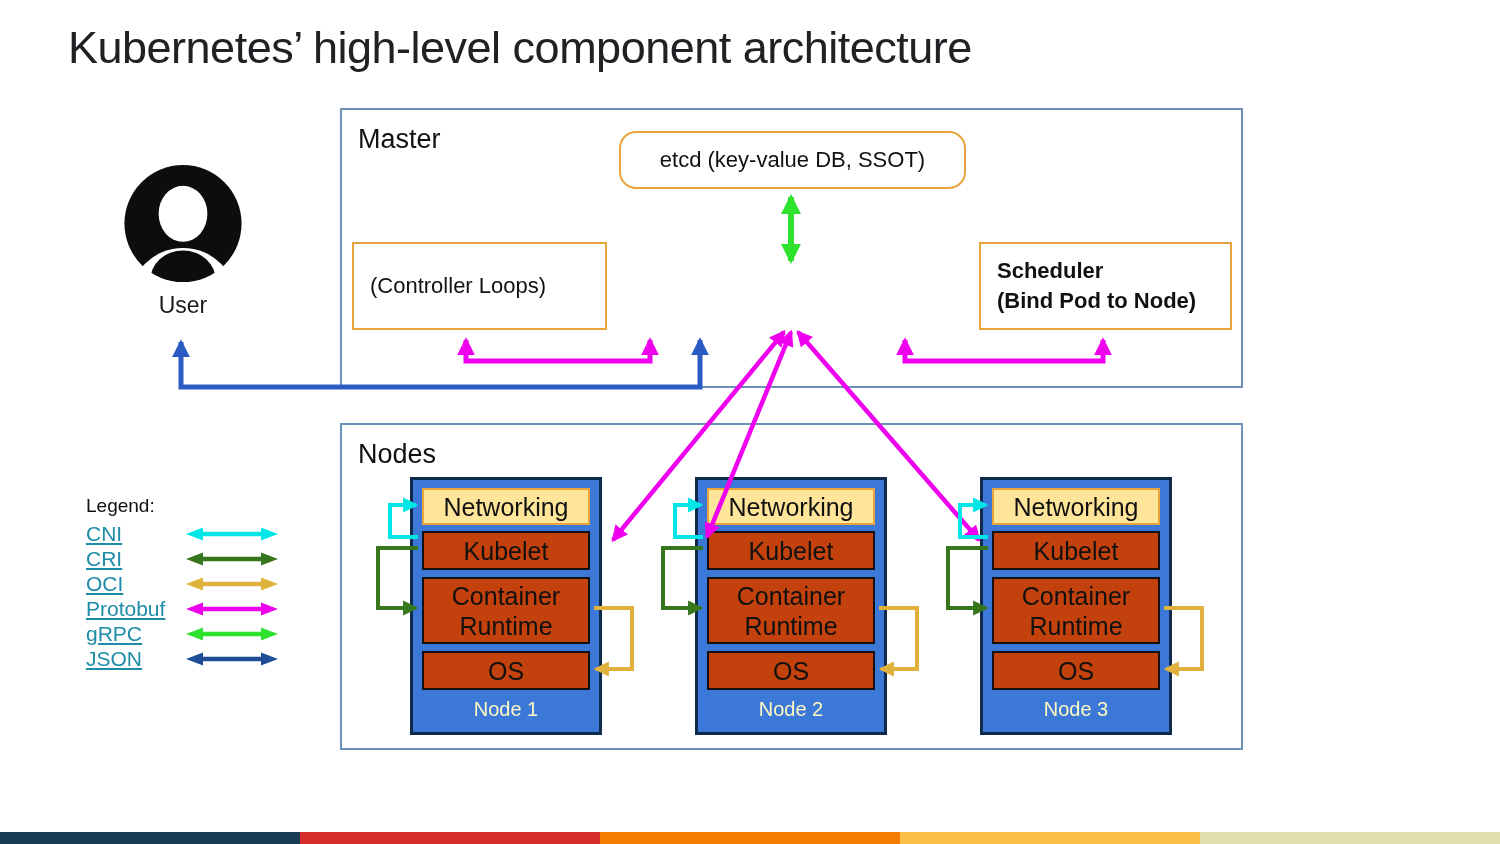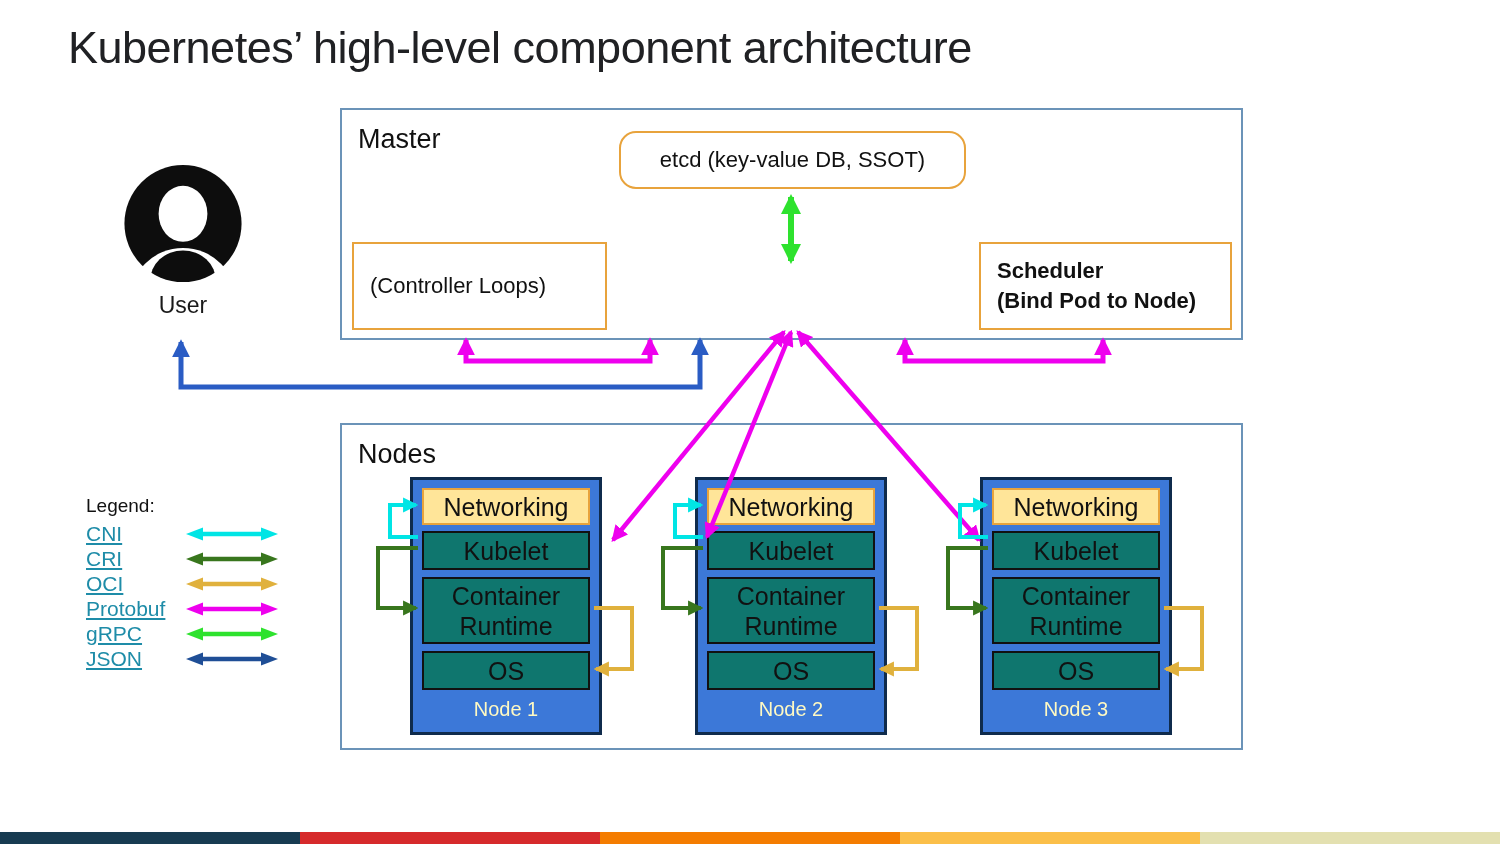--- a/index.html
+++ b/index.html
@@ -9,21 +9,21 @@
   }
 
   
   .title {
     position:absolute; left:68px; top:22px; font-size:45px; font-weight:500;
     letter-spacing:-0.5px; color:#202124; white-space:nowrap;
   }
 
   
   .panel { position:absolute; border:2px solid var(--c-panel-border); background:#fff; box-sizing:border-box; }
-  .panel-master { left:340px; top:108px; width:903px; height:232px; }
+  .panel-master { left:340px; top:108px; width:903px; height:280px; }
   .panel-nodes  { left:340px; top:423px; width:903px; height:327px; }
   .panel-label  { position:absolute; left:16px; top:14px; font-size:27px; color:#111; }
 
   
   .obox {
     position:absolute; box-sizing:border-box; background:#fff;
     border:2px solid var(--c-box-border); font-size:22px; color:#111;
   }
   .obox.center { display:flex; align-items:center; justify-content:center; text-align:center; }
   .obox.left2  { display:flex; flex-direction:column; justify-content:center; padding-left:16px; line-height:1.35; }
@@ -41,21 +41,21 @@
     position:absolute; top:477px; width:192px; height:258px; box-sizing:border-box;
     background:var(--c-node-fill); border:3px solid var(--c-node-border);
   }
   .node-1 { left:410px; } .node-2 { left:695px; } .node-3 { left:980px; }
   .nlayer {
     position:absolute; left:9px; width:168px; box-sizing:border-box;
     display:flex; align-items:center; justify-content:center; text-align:center;
     font-size:25px; color:#111; line-height:1.2;
   }
   .nlayer.networking { top:8px;  height:37px; background:var(--c-networking-fill); border:2px solid var(--c-box-border); }
-  .nlayer.plain      { background:#0f766e; border:2px solid #111; }
+  .nlayer.plain      { background:#c2410c; border:2px solid #111; }
   .nlayer.kubelet { top:51px;  height:39px; }
   .nlayer.runtime { top:97px;  height:67px; padding:0 14px; }
   .nlayer.os      { top:171px; height:39px; }
   .node-name { position:absolute; left:0; top:218px; width:100%; text-align:center; color:#fef9c3; font-size:20px; }
 
   
   .legend { position:absolute; left:86px; top:495px; }
   .legend-title { font-size:19px; color:#111; margin-bottom:4px; }
   .legend-row { display:flex; align-items:center; height:25px; }
   .legend-link {

